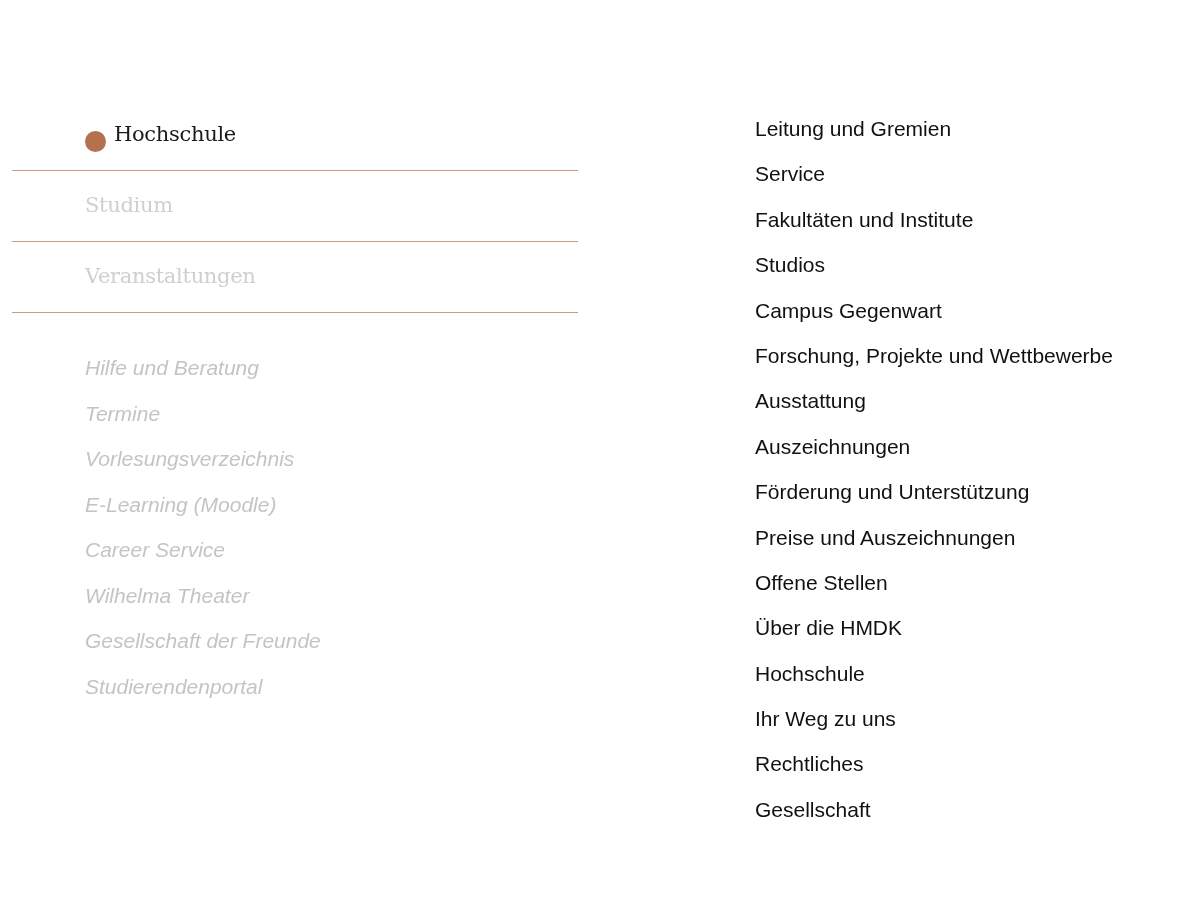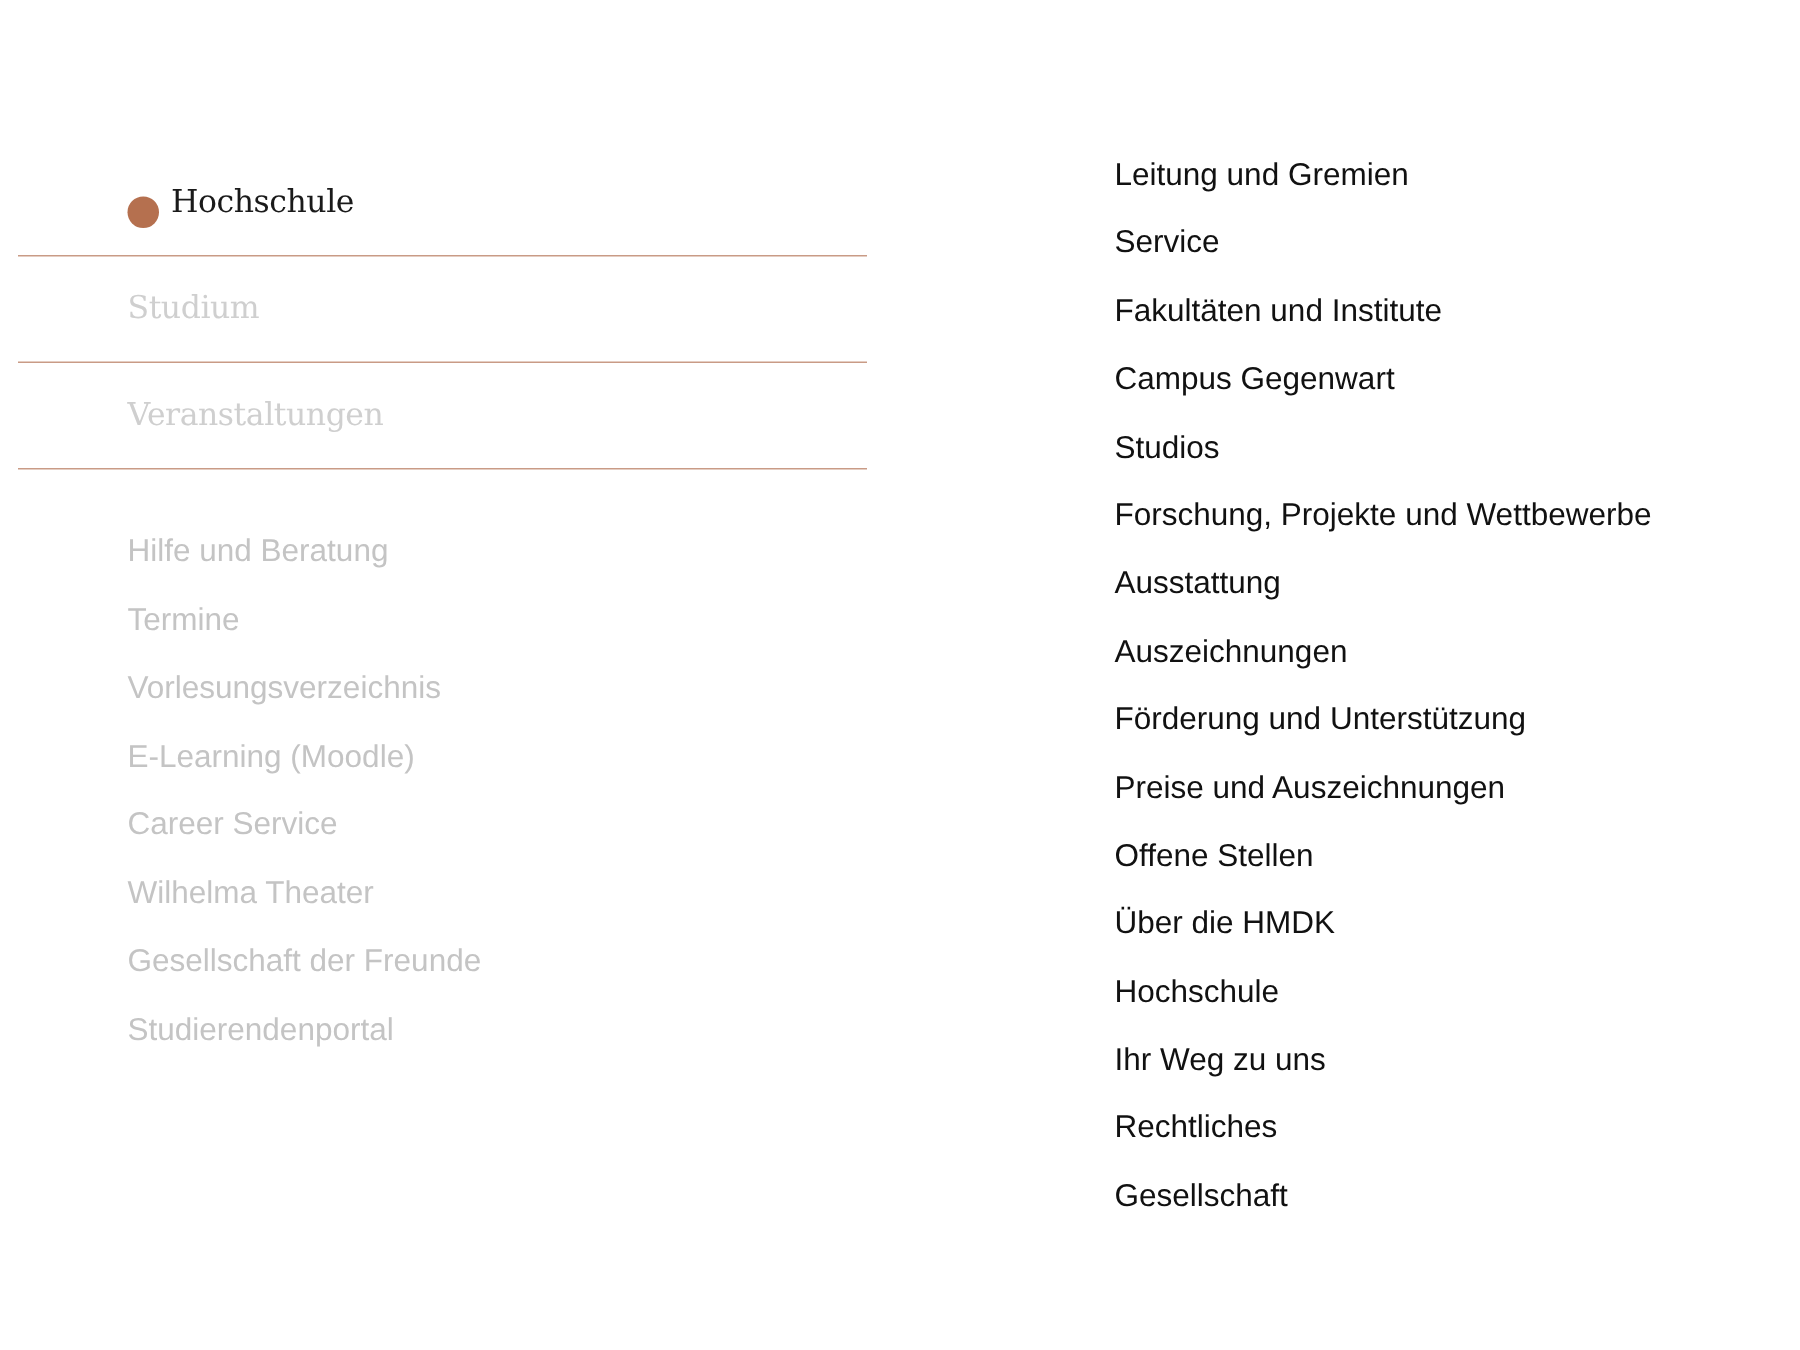--- a/index.html
+++ b/index.html
@@ -63,34 +63,35 @@
     .main-nav-item:nth-child(2) { height: 71px; }
     .main-nav-item:nth-child(3) { height: 71px; }
 
     .quick-links {
       position: absolute;
       left: 85px;
       top: 350px;
       margin: 0;
       padding: 0;
       list-style: none;
+      font-style: italic;
     }
     .quick-links li {
       height: 45.5px;
       line-height: 36px;
       font-size: 21px;
       color: #c4c4c4;
       white-space: nowrap;
       cursor: pointer;
     }
     .sub-nav {
       position: absolute;
       left: 743px;
       top: 99px;
-      margin: 0;
+      margin: 12px;
       padding: 0;
       list-style: none;
     }
     .sub-nav li {
       height: 45.4px;
       line-height: 36px;
       font-size: 21px;
       color: #111111;
       white-space: nowrap;
       cursor: pointer;
@@ -124,22 +125,22 @@
   <li>Career Service</li>
   <li>Wilhelma Theater</li>
   <li>Gesellschaft der Freunde</li>
   <li>Studierendenportal</li>
 </ul>
 
 <ul class="sub-nav">
   <li>Leitung und Gremien</li>
   <li>Service</li>
   <li>Fakultäten und Institute</li>
+  <li>Studios</li>
   <li>Campus Gegenwart</li>
-  <li>Studios</li>
   <li>Forschung, Projekte und Wettbewerbe</li>
   <li>Ausstattung</li>
   <li>Auszeichnungen</li>
   <li>Förderung und Unterstützung</li>
   <li>Preise und Auszeichnungen</li>
   <li>Offene Stellen</li>
   <li>Über die HMDK</li>
   <li>Hochschule</li>
   <li>Ihr Weg zu uns</li>
   <li>Rechtliches</li>

